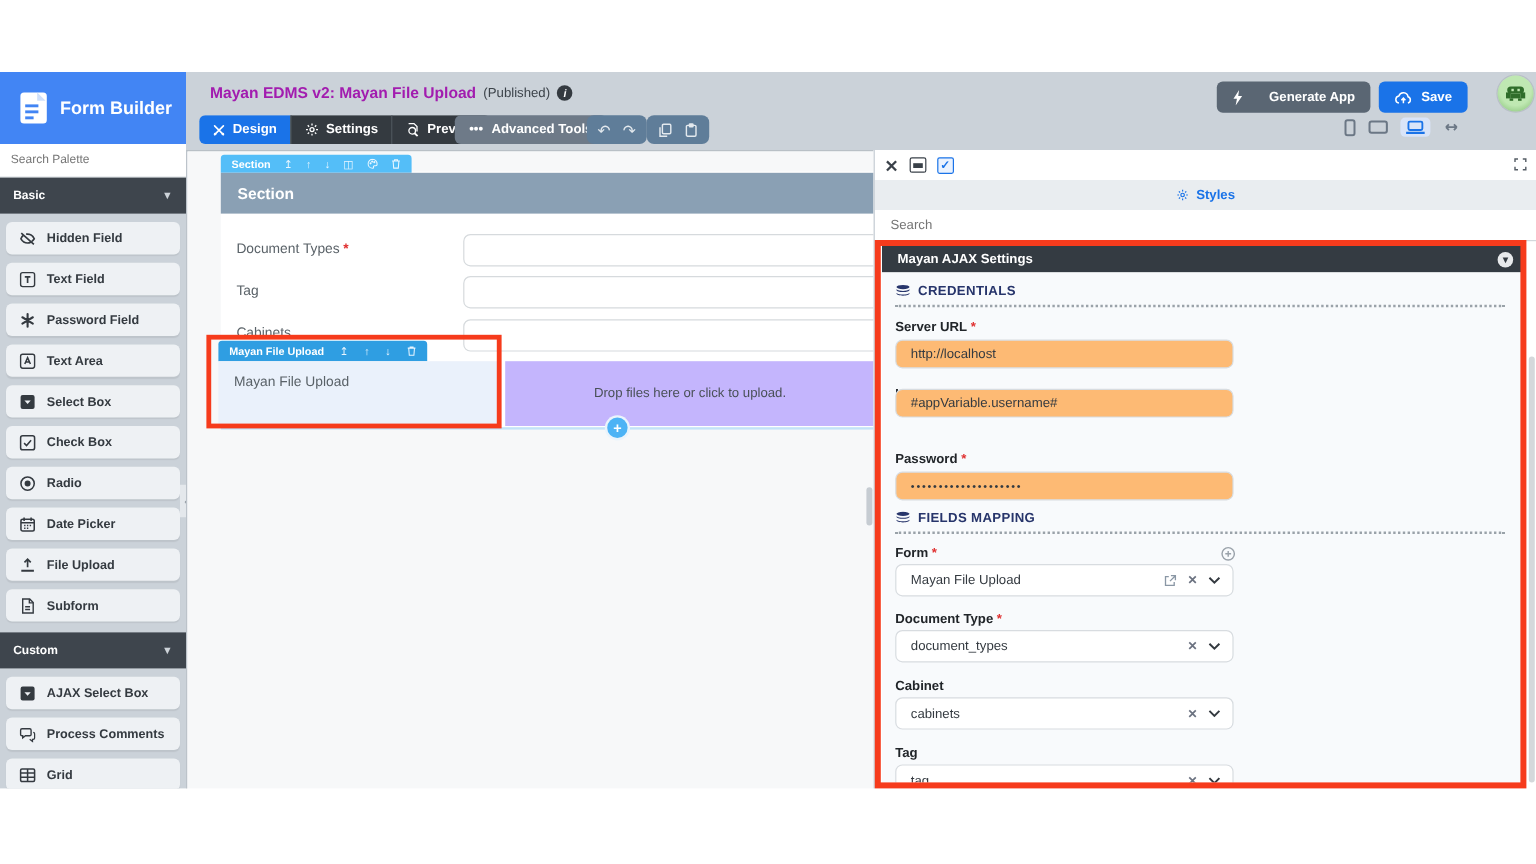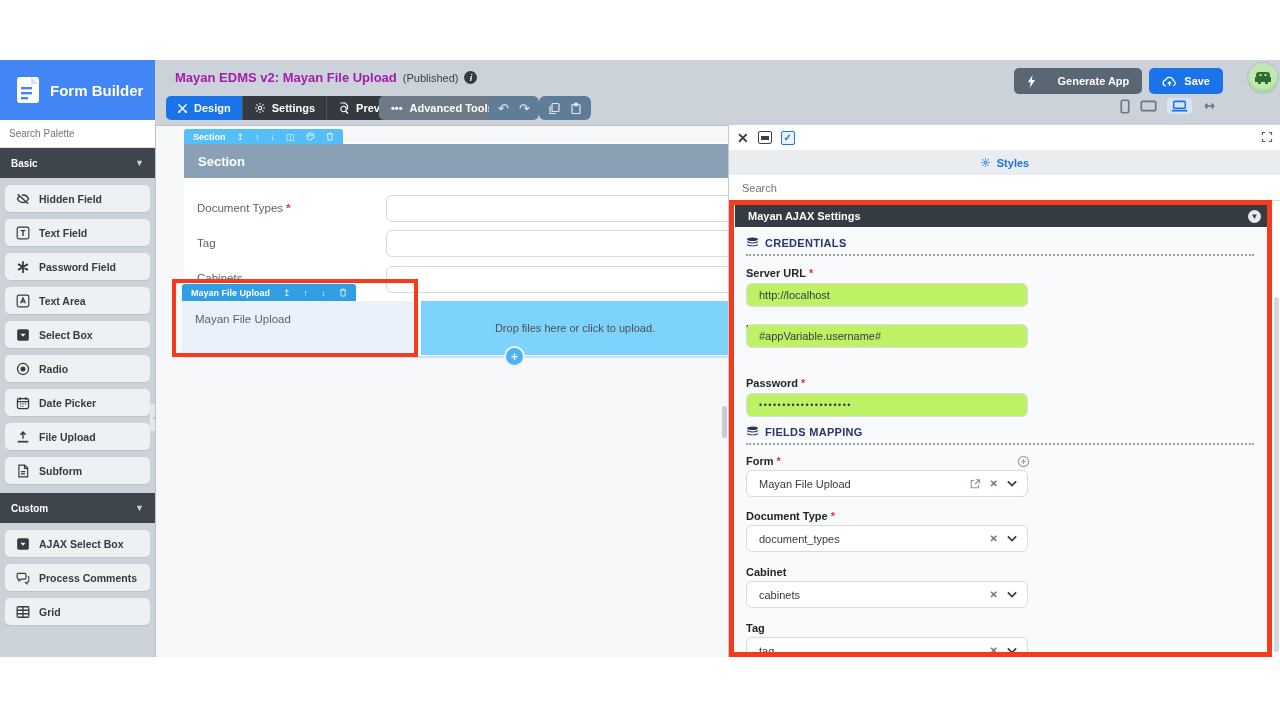--- a/index.html
+++ b/index.html
@@ -66,21 +66,21 @@
   .fld-label { position:absolute; left:41px; font-size:11.5px; color:#5a6268; }
   .req { color:#e03131; font-weight:700; margin-left:3px; }
   .fld-input { position:absolute; left:230px; width:560px; height:27px; background:#fff;
                border:1px solid #d6dadd; border-radius:6px; }
   .chip { position:absolute; left:26px; top:158px; height:17px; background:#2f9ee2; border-radius:3px 3px 0 0;
           display:flex; align-items:center; gap:13px; padding:0 9px; color:#fff; font-size:9px; font-weight:700; }
   .chip .tico { font-size:9px; font-weight:400; color:#e8f5ff; }
   .up-row { position:absolute; left:26px; top:175px; width:547px; height:54px; display:flex; }
   .up-label { width:234px; background:#eaf1fb; font-size:11.5px; color:#5a6268; padding:12px 0 0 13px; }
   .up-gap { width:5px; background:#fff; }
-  .up-drop { flex:1; background:#7dd3fc; display:flex; align-items:center; justify-content:center;
+  .up-drop { flex:1; background:#c4b5fd; display:flex; align-items:center; justify-content:center;
              font-size:11px; color:#495057; }
   .drop-line { position:absolute; left:28px; top:230px; width:545px; height:2px; background:#c3e3f8; }
   .plus-circle { position:absolute; left:350px; top:222px; width:17px; height:17px; border-radius:50%;
                  background:#4db3f5; color:#fff; font-size:12px; font-weight:700; display:flex;
                  align-items:center; justify-content:center; line-height:1; box-shadow:0 0 0 2px #eaf4fc; }
   .canvas-scroll { position:absolute; left:566px; top:280px; width:5px; height:32px; background:#c6ccd2; border-radius:3px; }
   .hl-box { position:absolute; border:4px solid #f63b1c; z-index:30; pointer-events:none; }
   .hl-canvas { left:172px; top:279px; width:246px; height:78px; }
   .hl-panel { left:729px; top:200px; width:543px; height:457px; border-width:5px; }
 
@@ -103,21 +103,21 @@
               border-bottom:1px solid #d3d8dc; font-size:11px; color:#495057; padding:0 13px; outline:none; }
   .set-bar { position:absolute; left:6px; top:80px; width:533px; height:22px; background:#343b42; color:#fff;
              font-size:11px; font-weight:700; display:flex; align-items:center; padding-left:13px; }
   .set-chev { position:absolute; right:7px; width:13px; height:13px; border-radius:50%; background:#e8eaec;
               color:#343b42; font-size:8px; display:flex; align-items:center; justify-content:center; }
   .p-body { position:absolute; left:6px; top:102px; width:533px; height:425px; background:#f8fafc; overflow:hidden; }
   .grp-head { position:absolute; left:11px; display:flex; align-items:center; gap:6px;
               color:#27356b; font-size:11px; font-weight:700; letter-spacing:.3px; }
   .dotline { position:absolute; left:11px; width:508px; border-top:2px dotted #9aa2a9; }
   .p-label { position:absolute; left:11px; font-size:11px; font-weight:700; color:#212529; }
-  .p-input { position:absolute; left:11px; width:282px; height:24px; background:#bef264; border:1px solid #d8dce0;
+  .p-input { position:absolute; left:11px; width:282px; height:24px; background:#fdba74; border:1px solid #d8dce0;
              border-radius:6px; font-size:11px; color:#343a40; padding:0 12px; outline:none;
              font-family:"Liberation Sans", sans-serif; }
   .p-pass { letter-spacing:1.5px; font-size:9px; }
   .p-select { position:absolute; left:11px; width:282px; height:27px; background:#fff; border:1px solid #d8dce0;
               border-radius:6px; display:flex; align-items:center; padding:0 10px 0 12px; }
   .p-sel-val { flex:1; font-size:11px; color:#343a40; }
   .sel-ico { display:flex; align-items:center; gap:9px; color:#6b7280; }
   .sel-x { font-size:10px; font-weight:700; color:#6b7280; }
   .plus-ico { position:absolute; color:#9aa2aa; }
   .panel-scroll { position:absolute; left:1274px; top:297px; width:5px; height:355px; background:#d4d8db; border-radius:3px; z-index:40; }
@@ -181,20 +181,29 @@
         <span>Text Area</span>
       </div>
       <div class="pal-item">
         <span class="pi-icon">
             <svg width="14" height="14" viewBox="0 0 24 24">
               <rect x="2" y="2" width="20" height="20" rx="3" fill="currentColor"></rect>
               <path d="M7.5 10l4.5 5 4.5-5z" fill="#eef1f4"></path>
             </svg>
           </span>
         <span>Select Box</span>
+      </div>
+      <div class="pal-item">
+        <span class="pi-icon">
+            <svg width="14" height="14" viewBox="0 0 24 24" fill="none" stroke="currentColor" stroke-width="2.2">
+              <rect x="2" y="2" width="20" height="20" rx="3"></rect>
+              <path d="M7 12.5l3.5 3.5L17 8.5"></path>
+            </svg>
+          </span>
+        <span>Check Box</span>
       </div>
       <div class="pal-item">
         <span class="pi-icon">
             <svg width="14" height="14" viewBox="0 0 24 24" fill="none" stroke="currentColor" stroke-width="2.2">
               <circle cx="12" cy="12" r="9.5"></circle>
               <circle cx="12" cy="12" r="3.2" fill="currentColor"></circle>
             </svg>
           </span>
         <span>Radio</span>
       </div>

